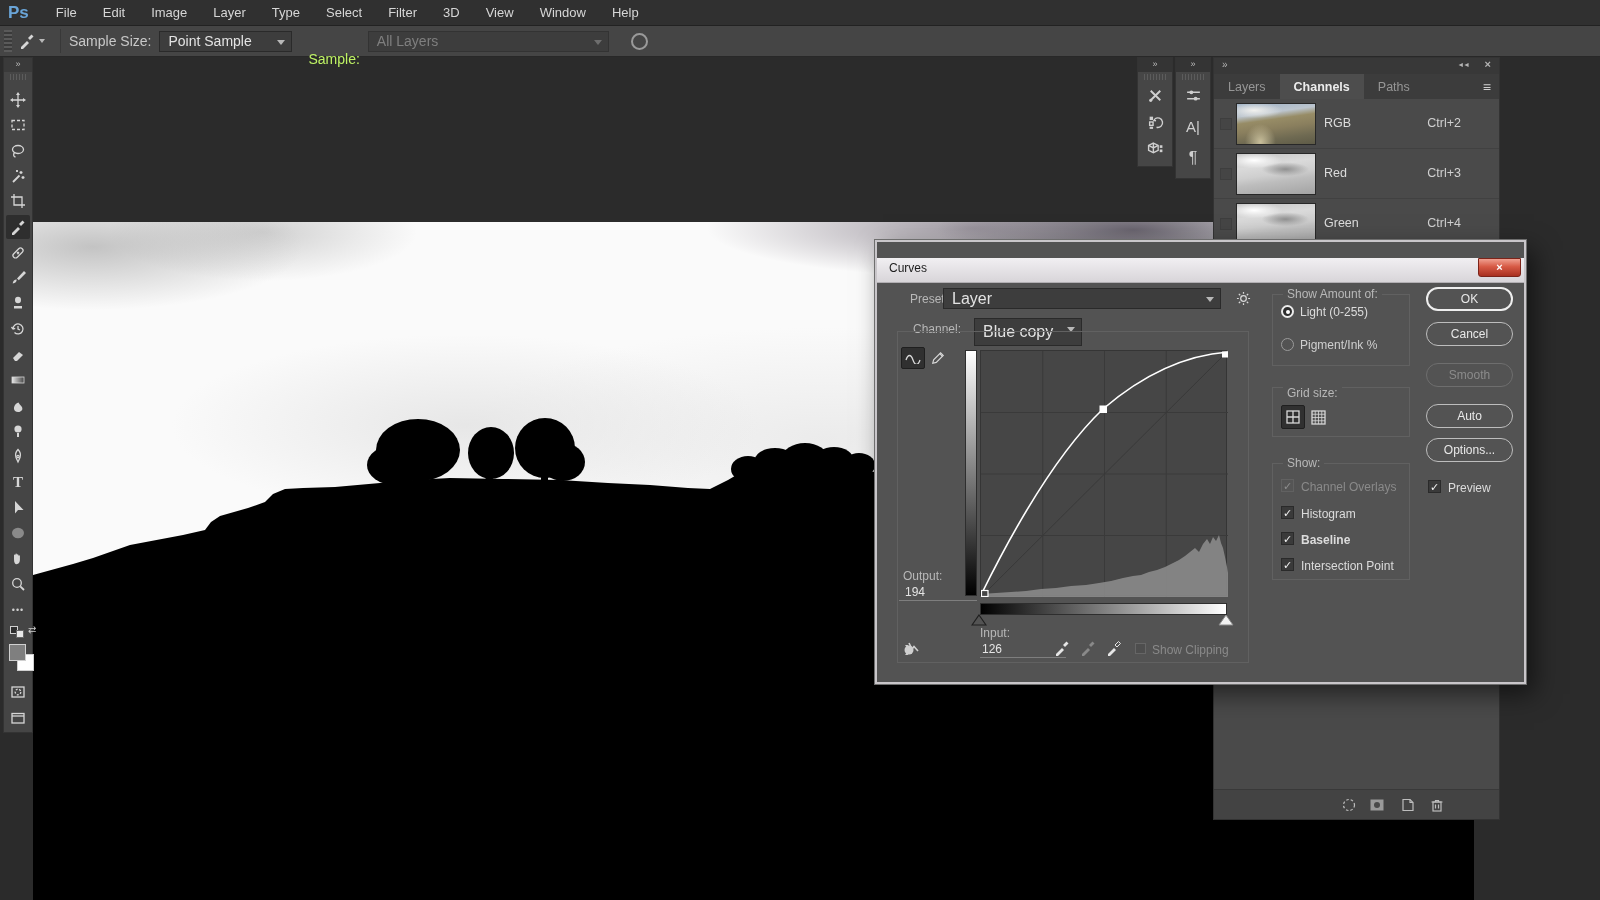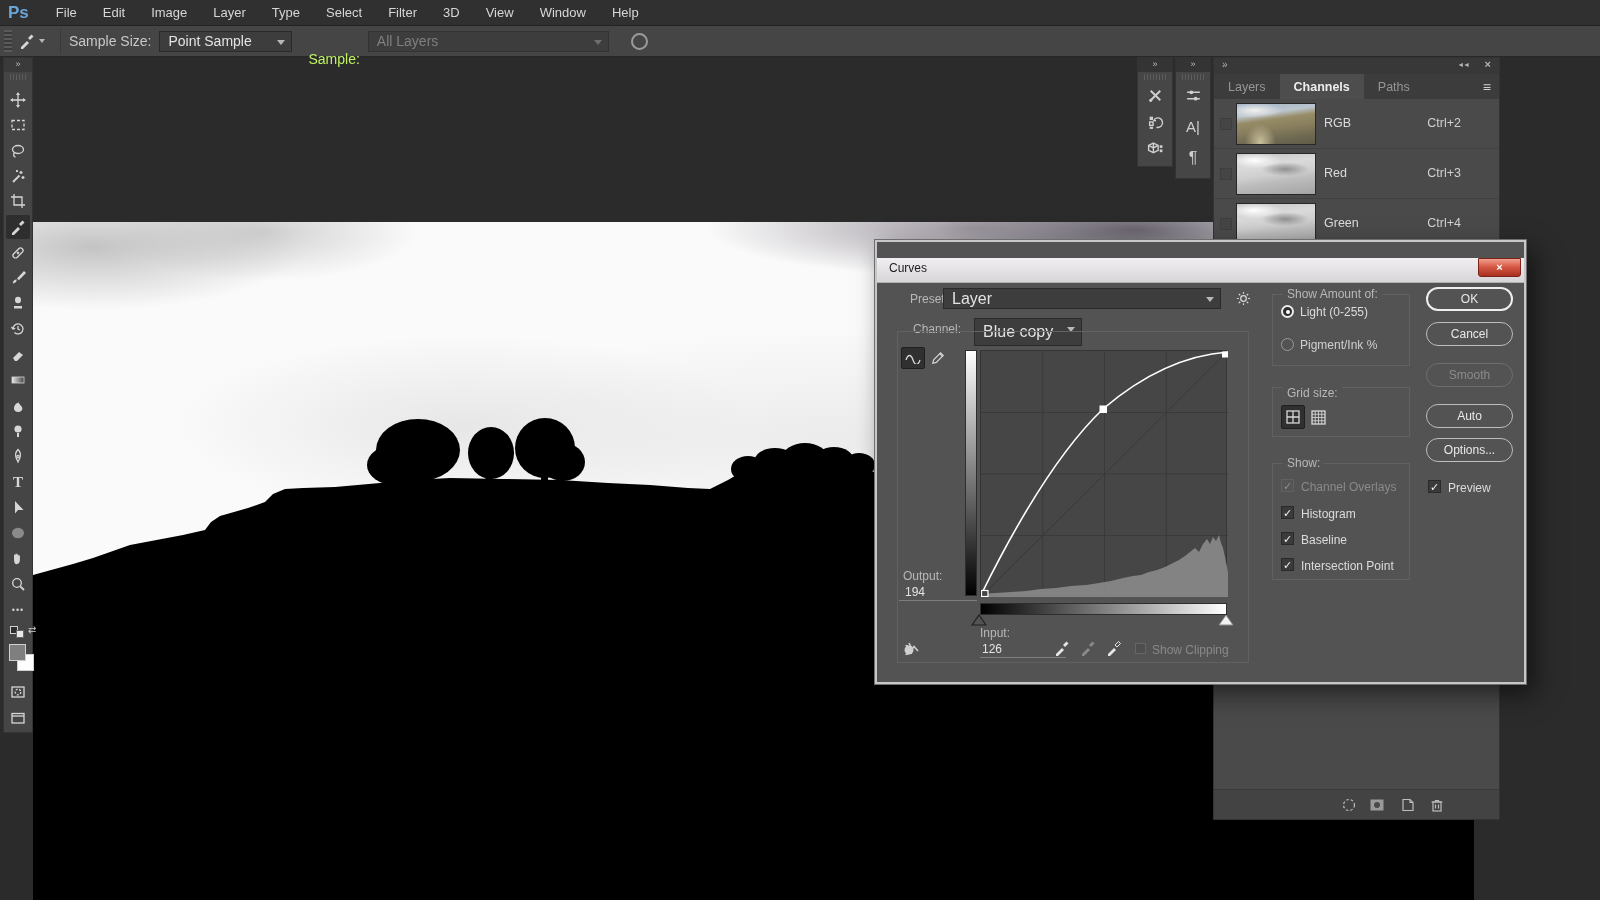--- a/index.html
+++ b/index.html
@@ -569,21 +569,21 @@
     </svg>
   </div>
 
   <div class="group" style="left:395px;top:221px;width:138px;height:117px;"></div>
   <span class="group-title" style="left:406px;top:214px;">Show:</span>
   <div class="cb disabled" style="left:404px;top:237px;"><span>✓</span></div>
   <span class="cblab" style="left:424px;top:238px;color:#8a8a8a;">Channel Overlays</span>
   <div class="cb" style="left:404px;top:264px;"><span>✓</span></div>
   <span class="cblab" style="left:424px;top:265px;">Histogram</span>
   <div class="cb" style="left:404px;top:290px;"><span>✓</span></div>
-  <span class="cblab" style="left:424px;top:291px;">Baseline</span>
+  <span class="cblab" style="left:424px;top:291px;font-weight:bold;">Baseline</span>
   <div class="cb" style="left:404px;top:316px;"><span>✓</span></div>
   <span class="cblab" style="left:424px;top:317px;">Intersection Point</span>
 
   <div class="pbtn default" style="left:549px;top:45px;">OK</div>
   <div class="pbtn" style="left:549px;top:80px;">Cancel</div>
   <div class="pbtn disabled" style="left:549px;top:121px;">Smooth</div>
   <div class="pbtn" style="left:549px;top:162px;">Auto</div>
   <div class="pbtn" style="left:549px;top:196px;">Options...</div>
   <div class="cb" style="left:551px;top:238px;"><span>✓</span></div>
   <span class="cblab" style="left:571px;top:239px;">Preview</span>

